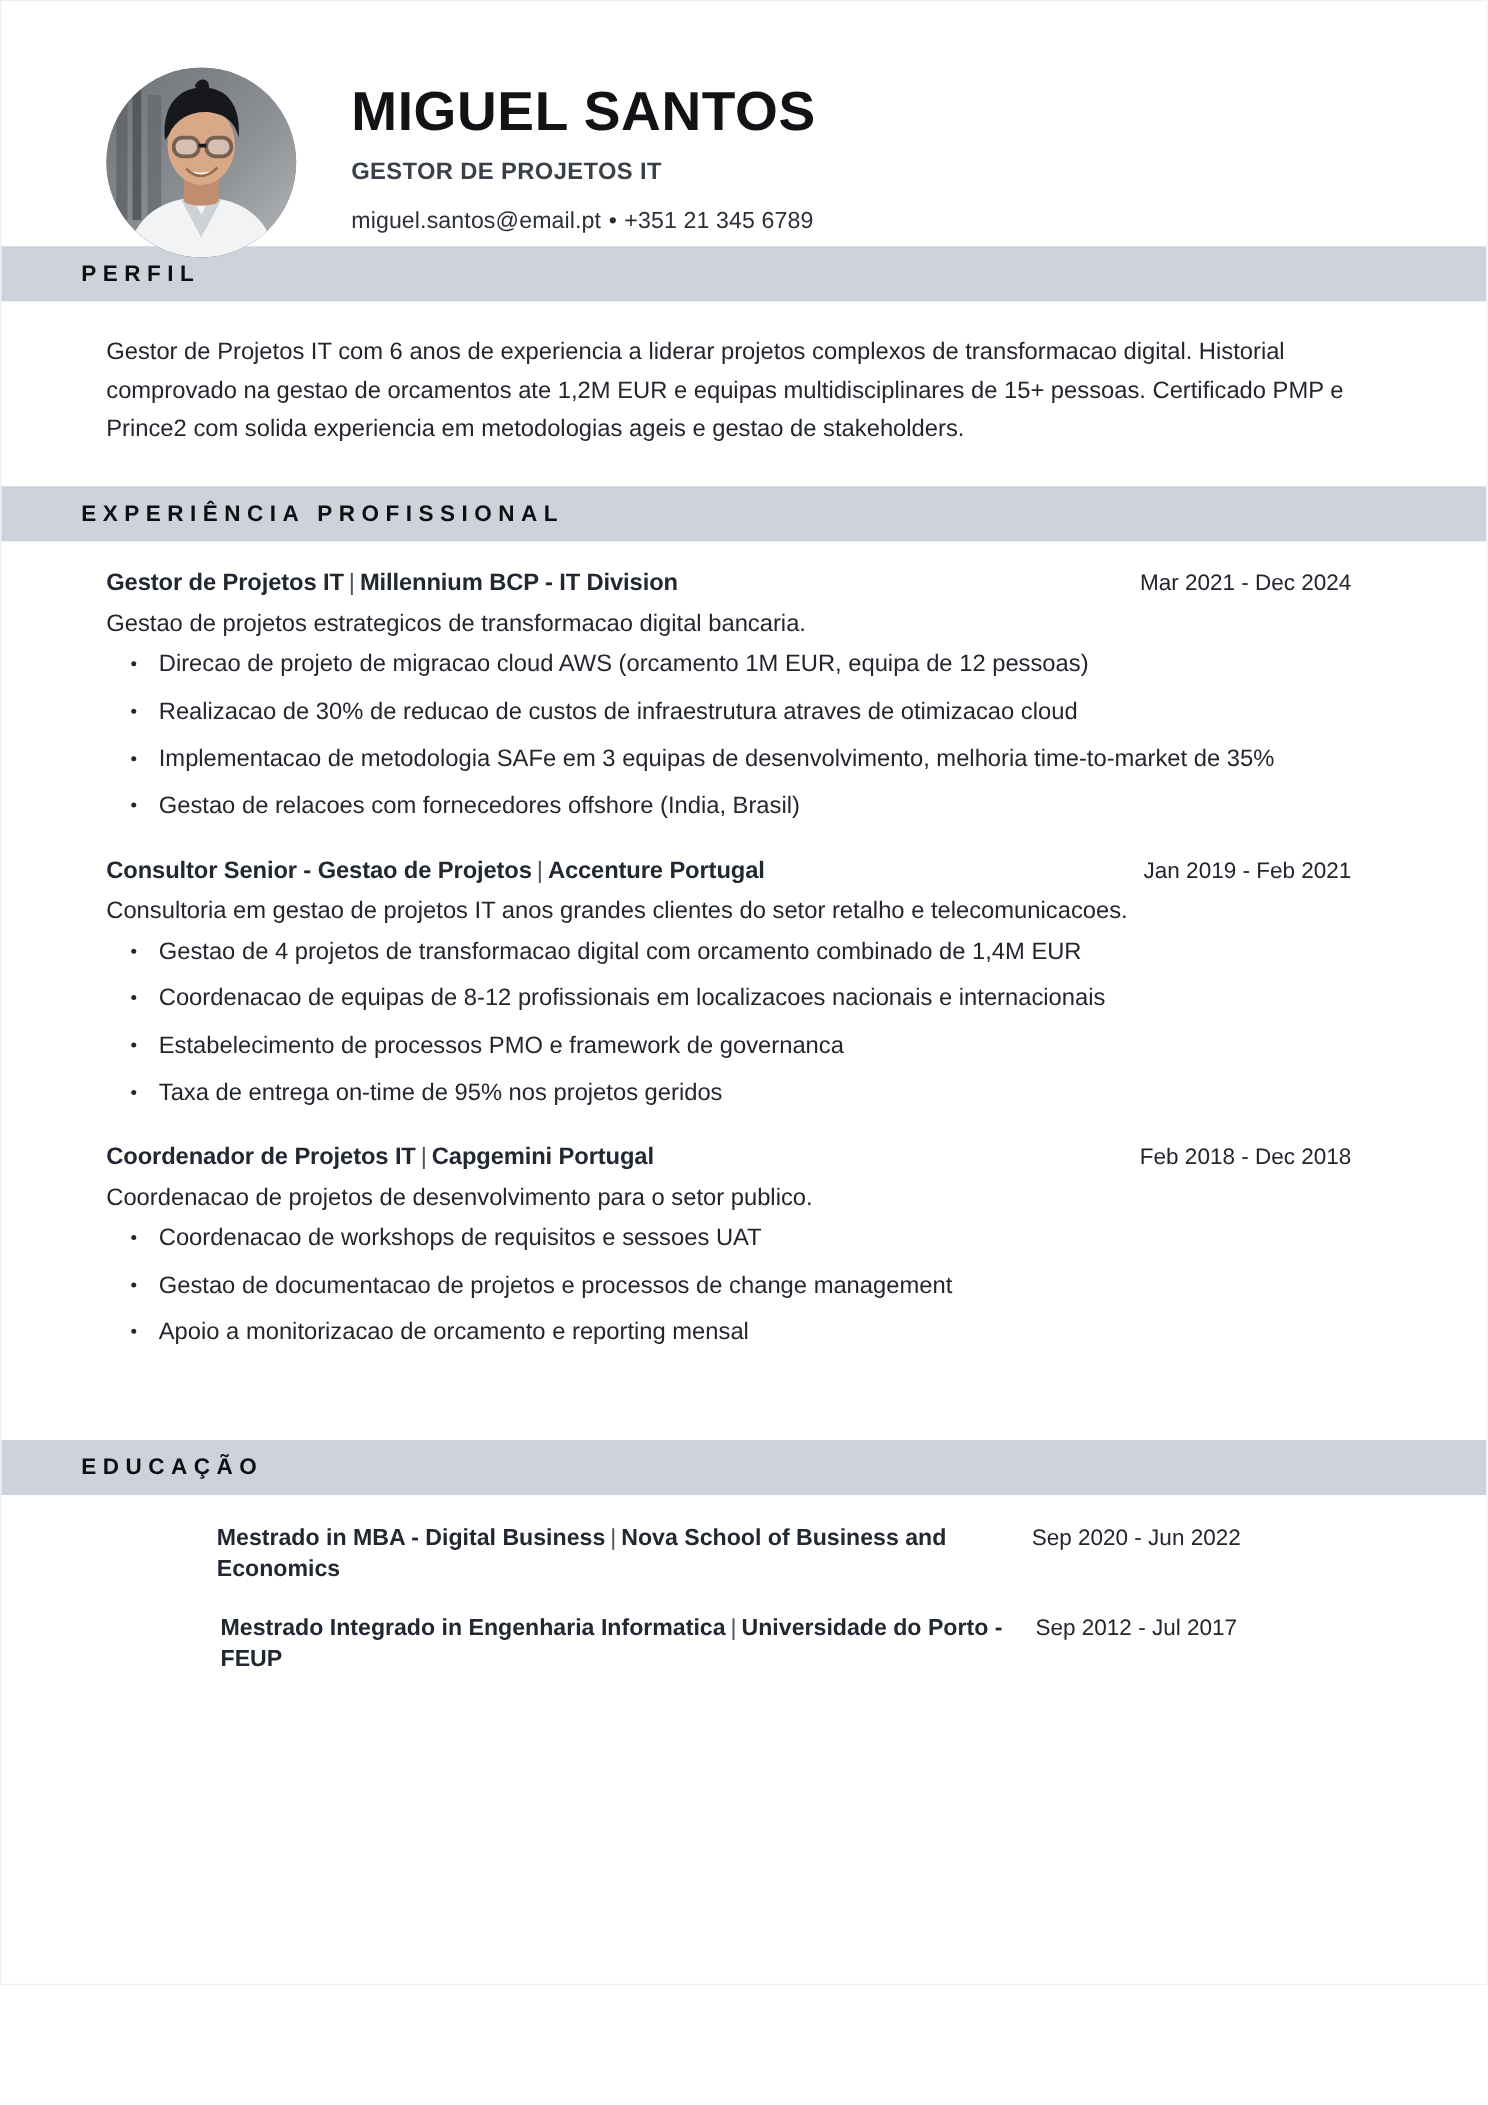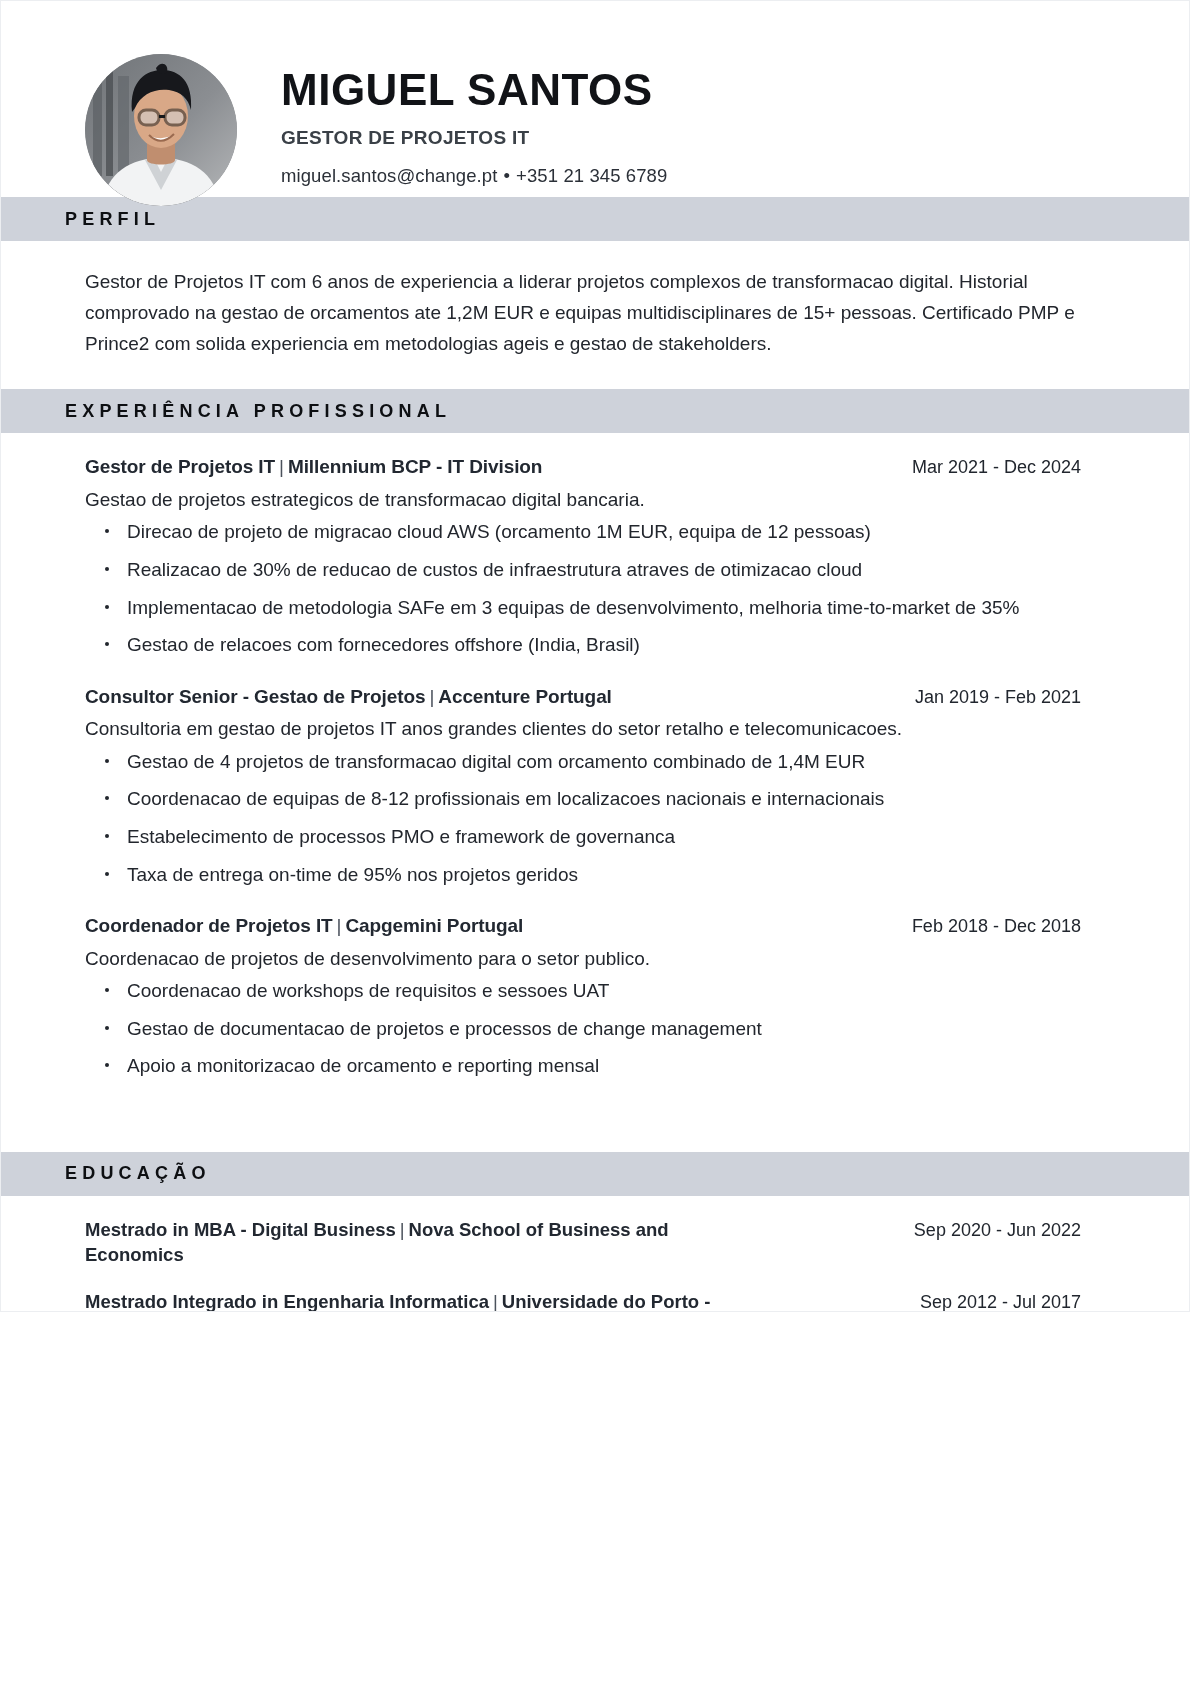--- a/index.html
+++ b/index.html
@@ -7,21 +7,21 @@
     padding: 0;
     background: #ffffff;
   }
   body {
     font-family: "Liberation Sans", "DejaVu Sans", sans-serif;
     -webkit-font-smoothing: antialiased;
   }
   .page {
     position: relative;
     width: 1190px;
-    height: 1312px;
+    height: 1588px;
     background: #ffffff;
     box-sizing: border-box;
     border: 1px solid #eceef1;
     overflow: hidden;
   }
 
   
   .header {
     display: flex;
     align-items: center;
@@ -163,21 +163,21 @@
     border-radius: 50%;
     background: #22262d;
   }
 
   .edu-body { padding-top: 22px; }
   .edu-entry { margin-bottom: 22px; }
   .edu-entry:last-child { margin-bottom: 12px; }
   .edu-head {
     display: flex;
     align-items: flex-start;
-    justify-content: space-between;
+    justify-content: center;
     gap: 12px;
   }
   .edu-title {
     font-family: "Liberation Sans", sans-serif;
     font-size: 18.5px;
     font-weight: bold;
     color: #222831;
     line-height: 1.35;
     max-width: 640px;
   }
@@ -237,21 +237,21 @@
 
           <path d="M65 82 Q76 92 88 81 Q77 87 65 82 Z" fill="#ffffff"></path>
           <path d="M64 81 Q76 93 89 80" stroke="#9a6a4f" stroke-width="2" fill="none"></path>
         </g>
       </svg>
     </div>
     <div class="head-text">
       <div class="name">MIGUEL SANTOS</div>
       <div class="job-title">GESTOR DE PROJETOS IT</div>
       <div class="contact">
-        <span>miguel.santos@change.pt</span><span class="sep">•</span><span>+351 21 345 6789</span>
+        <span>miguel.santos@email.pt</span><span class="sep">•</span><span>+351 21 345 6789</span>
       </div>
     </div>
   </div>
 
   <div class="section-bar">
     <span class="section-title">PERFIL</span>
   </div>
   <div class="section-body profile-body">
     <p class="profile-text">Gestor de Projetos IT com 6 anos de experiencia a liderar projetos complexos de transformacao digital. Historial comprovado na gestao de orcamentos ate 1,2M EUR e equipas multidisciplinares de 15+ pessoas. Certificado PMP e Prince2 com solida experiencia em metodologias ageis e gestao de stakeholders.</p>
   </div>

